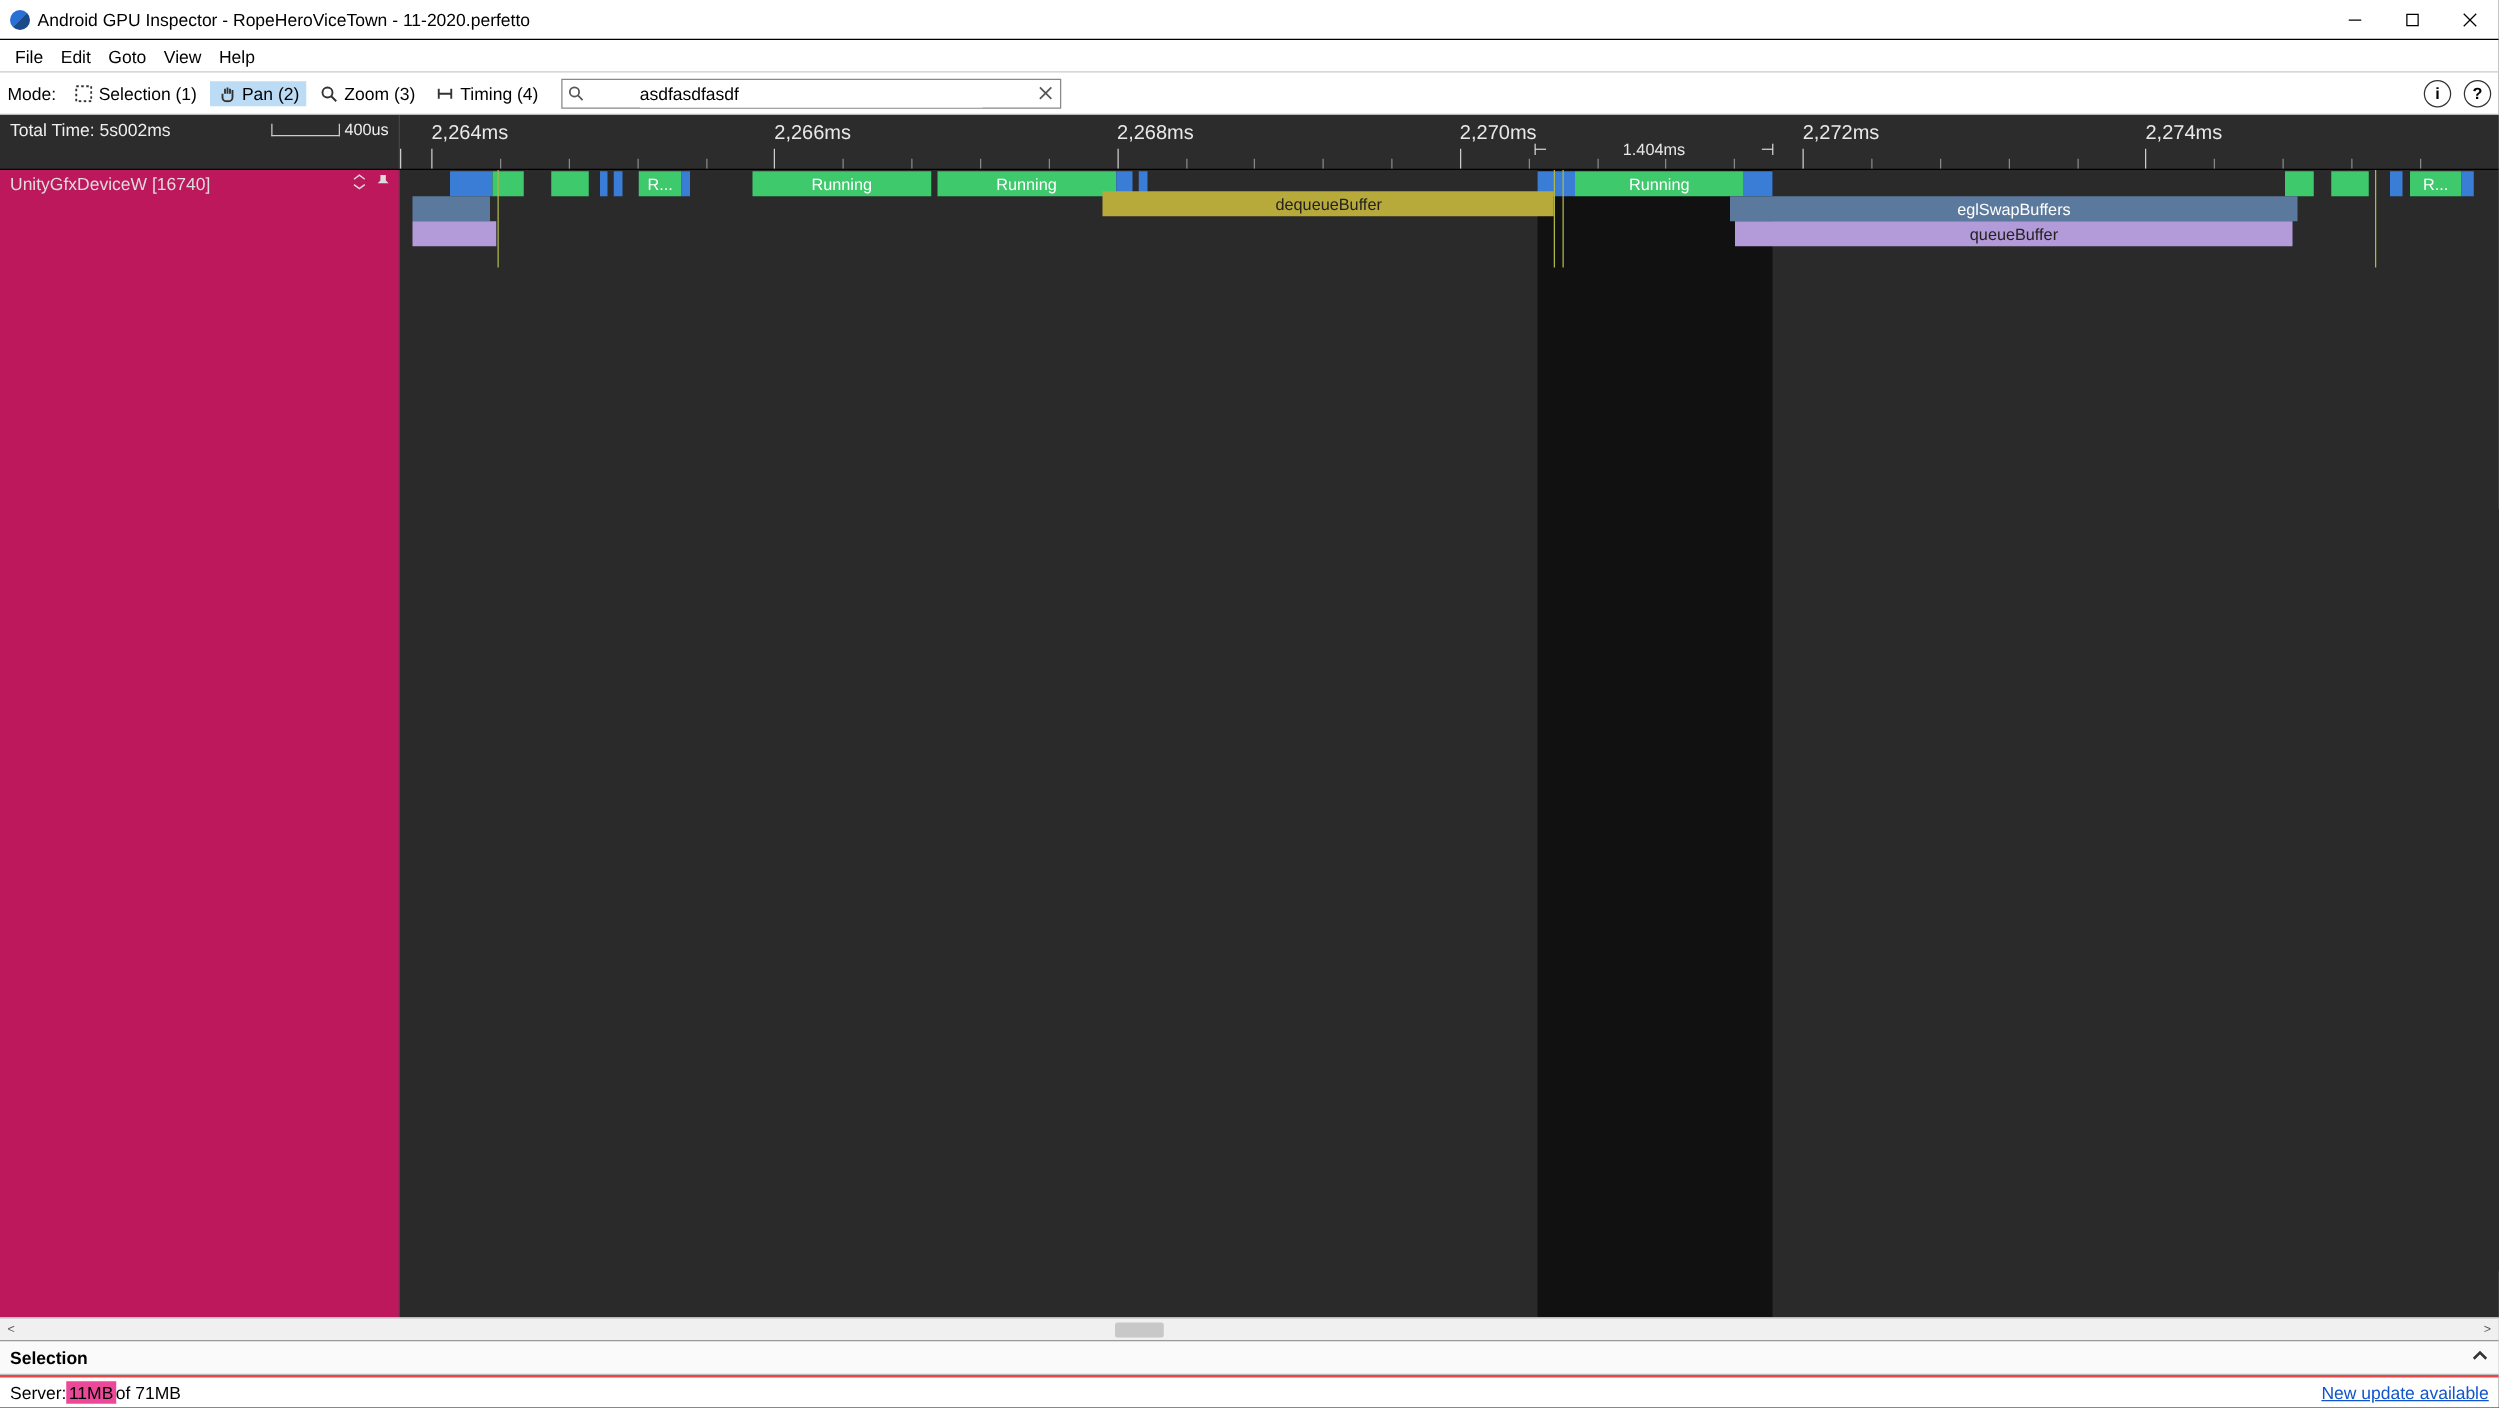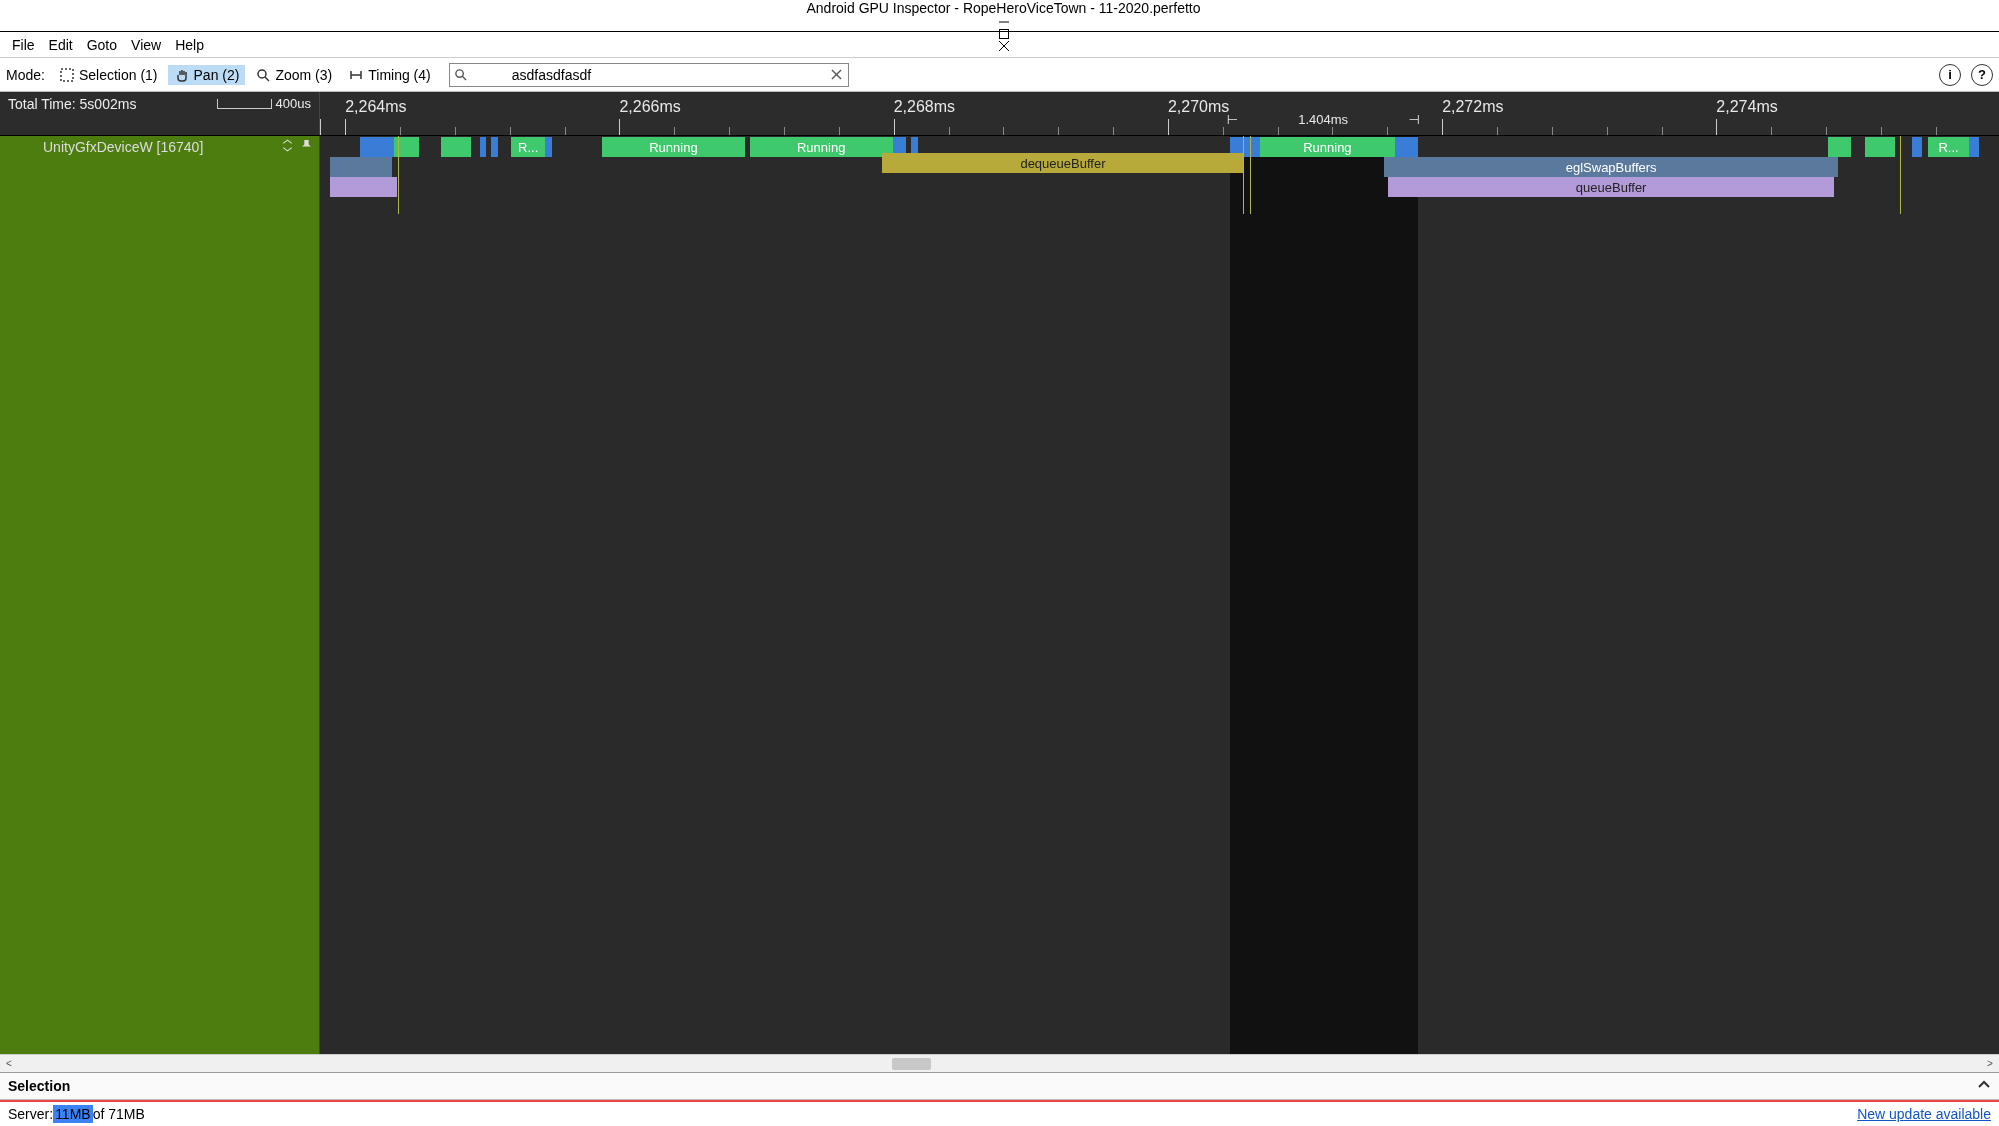--- a/index.html
+++ b/index.html
@@ -1,20 +1,20 @@
 <!DOCTYPE html>
 <html><head>
 <meta charset="utf-8">
 <style>
 * { margin:0; padding:0; box-sizing:border-box; font-family:"Segoe UI",Arial,sans-serif; }
 html,body { width:100%; height:100%; overflow:hidden; }
 body { display:flex; flex-direction:column; background:#fff; font-size:14px; }
 
 
-.titlebar { height:32px; display:flex; align-items:center; padding:0 0 0 8px; border-bottom:1px solid #000;flex-direction:column; }
+.titlebar { height:32px; display:flex; align-items:center; padding:0 0 0 8px; border-bottom:1px solid #000; }
 .titlebar .app-icon { width:16px; height:16px; border-radius:50%; background:linear-gradient(135deg,#2a6fd4 0 50%,#1a4a8a 50%); margin-right:6px; }
 .titlebar .title { flex:0 0 auto; }
 .titlebar .spacer { flex:1; }
 .win-btn { width:46px; height:32px; display:flex; align-items:center; justify-content:center; cursor:default; }
 .win-btn svg { width:12px; height:12px; stroke:#000; stroke-width:1; fill:none; }
 
 
 .menubar { height:26px; display:flex; align-items:center; padding:0 6px; gap:2px; border-bottom:1px solid #ccc; }
 .menubar span { padding:2px 6px; }
 
@@ -44,21 +44,21 @@
 .ruler-left .scale .bar { width:55px; height:10px; border-left:1px solid #ccc; border-right:1px solid #ccc; border-bottom:1px solid #ccc; }
 .ruler-right { flex:1; position:relative; overflow:hidden; }
 .tick-label { position:absolute; top:6px; font-size:16px; color:#e8e8e8; }
 .tick { position:absolute; bottom:0; width:1px; background:#888; }
 .tick.major { height:16px; background:#ccc; }
 .tick.minor { height:8px; }
 .measure { position:absolute; top:20px; font-size:13px; color:#e8e8e8; display:flex; align-items:center; }
 
 
 .tracks { position:relative; flex:1; display:flex; }
-.track-left { width:320px; flex:0 0 320px; background:#4d7c0f; border-right:1px solid #444;padding-left:35px; }
+.track-left { width:320px; flex:0 0 320px; background:#be185d; border-right:1px solid #444; }
 .track-right { flex:1; position:relative; background:#111; overflow:hidden; }
 .track-row-hdr { height:22px; display:flex; align-items:center; padding:0 8px; color:#ddd; font-size:14px; position:relative; }
 .track-row-hdr .icons { position:absolute; right:6px; display:flex; gap:6px; }
 .track-row-hdr .icons svg { width:13px; height:13px; fill:#ddd; }
 
 .dim-overlay { position:absolute; top:0; bottom:0; background:rgba(80,80,80,0.4); pointer-events:none; }
 .slice { position:absolute; height:20px; display:flex; align-items:center; justify-content:center; font-size:13px; color:#fff; overflow:hidden; white-space:nowrap; }
 .slice.green { background:#3fc96d; }
 .slice.blue  { background:#3a7dd7; }
 .slice.olive { background:#b7a93a; color:#222; }
@@ -73,21 +73,21 @@
 .hscroll-row .track { flex:1; position:relative; height:18px; }
 .hscroll-row .thumb { position:absolute; height:12px; top:3px; background:#c8c8c8; border-radius:2px; }
 
 
 .sel-header { height:28px; display:flex; align-items:center; padding:0 8px; font-weight:bold; border-top:1px solid #999; border-bottom:1px solid #bbb; position:relative; background:#fafafa; }
 .sel-header .chev { position:absolute; right:8px; }
 .sel-header .chev svg { width:14px; height:14px; stroke:#333; stroke-width:2; fill:none; }
 
 
 .statusbar { height:26px; display:flex; align-items:center; padding:0 8px; border-top:2px solid #ef4444; }
-.statusbar .mem { background:#3b82f6; padding:1px 2px; }
+.statusbar .mem { background:#ec4899; padding:1px 2px; }
 .statusbar .spacer { flex:1; }
 .statusbar a { color:#1155cc; }
 </style>
 </head>
 <body>
 
 <div class="titlebar">
   <div class="app-icon"></div>
   <div class="title">Android GPU Inspector - RopeHeroViceTown - 11-2020.perfetto</div>
   <div class="spacer"></div>

